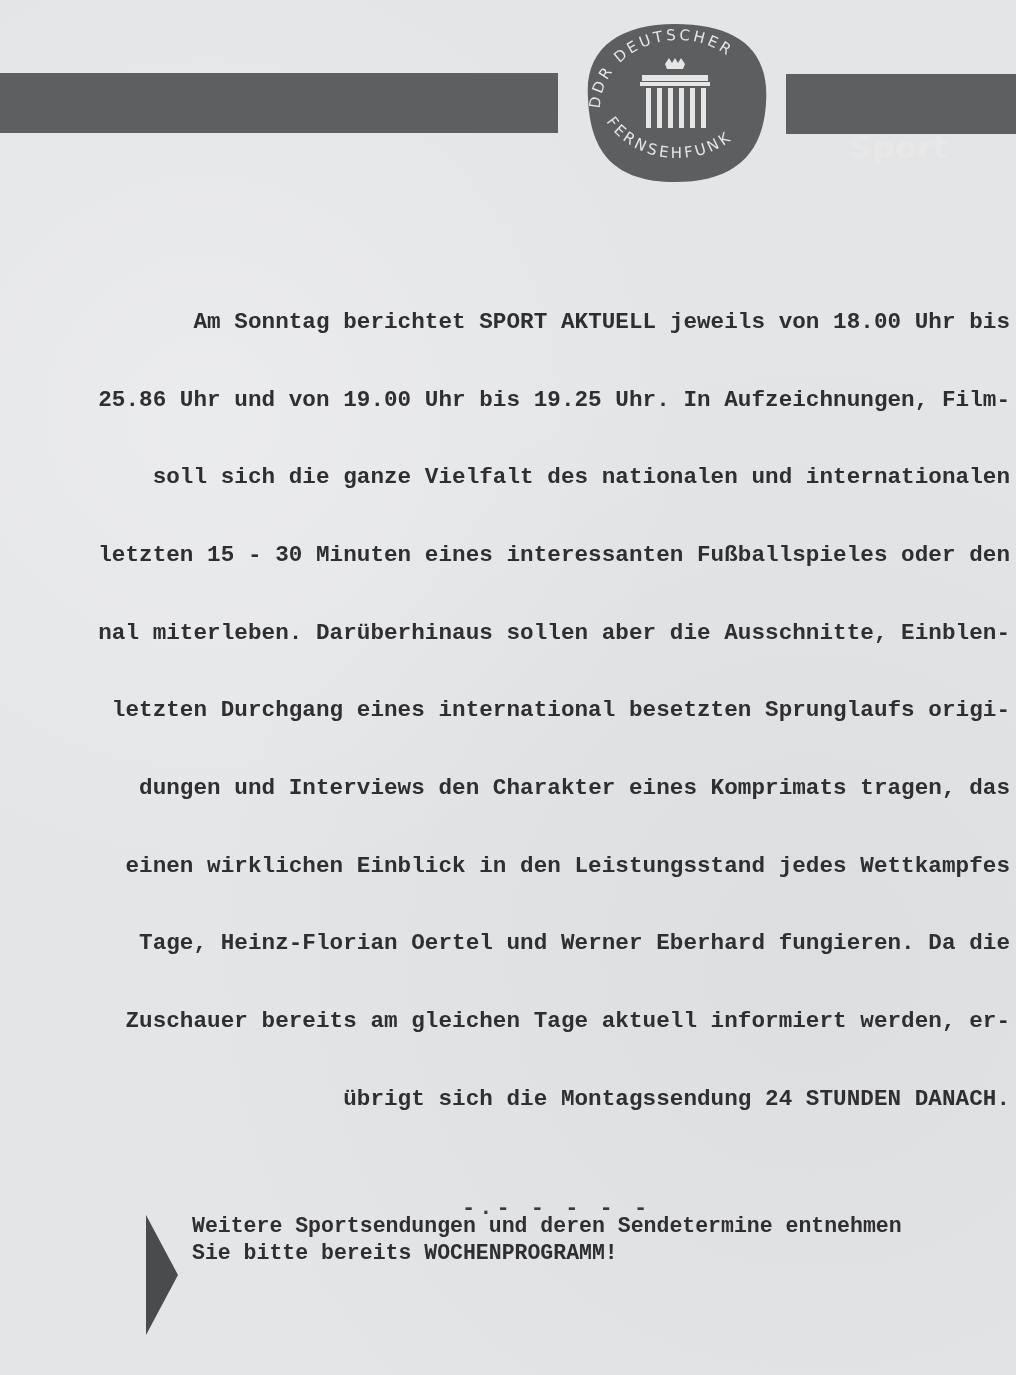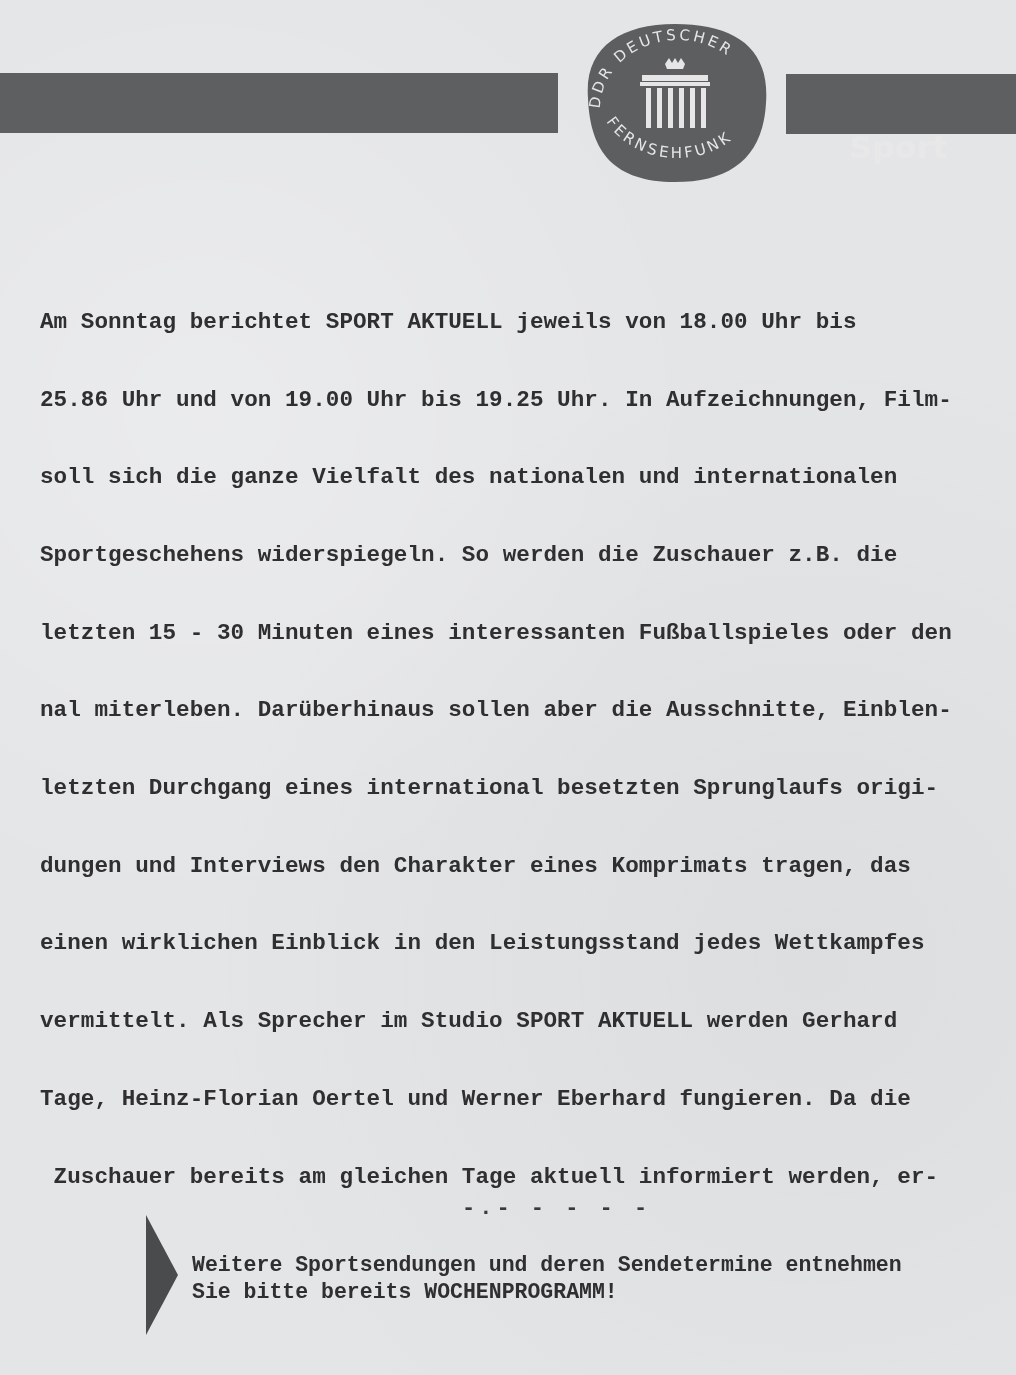--- a/index.html
+++ b/index.html
@@ -42,31 +42,31 @@
     .text-block {
       position: absolute; left: 40px; top: 258px;
       width: 970px;
       font-size: 22.6px;
       line-height: 25.9px;
       font-weight: bold;
       white-space: pre;
       color: #2f2f31;
       letter-spacing: 0.05px;
     }
-    .text-line { display: block; height: 25.9px; }
+    .text-line { display: block; height: 25.9px; text-align: right; }
     .separator {
       position: absolute; left: 462px; top: 1196px;
       font-size: 22px; font-weight: bold; letter-spacing: 4px; color: #3a3a3c;
       white-space: pre;
     }
     .arrow {
       position: absolute; left: 144px; top: 1215px;
     }
     .note {
-      position: absolute; left: 192px; top: 1252px;
+      position: absolute; left: 192px; top: 1213px;
       font-size: 21.5px; line-height: 27px; font-weight: bold;
       white-space: pre; color: #2f2f31;
     }
   </style>
 </head>
 <body>
 
 <div class="paper-noise"></div>
 
 <div class="bar-left"></div>
@@ -96,29 +96,28 @@
     <rect x="109" y="70" width="5" height="40"></rect>
     <rect x="120" y="70" width="5" height="40"></rect>
     <rect x="131" y="70" width="5" height="40"></rect>
   </g>
 </svg>
 
 <div class="text-block">
   <span class="text-line">Am Sonntag berichtet SPORT AKTUELL jeweils von 18.00 Uhr bis</span>
   <span class="text-line">25.86 Uhr und von 19.00 Uhr bis 19.25 Uhr. In Aufzeichnungen, Film-</span>
   <span class="text-line">soll sich die ganze Vielfalt des nationalen und internationalen</span>
-  <span class="text-line">Sportgeschehens widerspiegeln. So werden die Zuschauer z.B. die</span>
   <span class="text-line">letzten 15 - 30 Minuten eines interessanten Fußballspieles oder den</span>
   <span class="text-line">nal miterleben. Darüberhinaus sollen aber die Ausschnitte, Einblen-</span>
   <span class="text-line">letzten Durchgang eines international besetzten Sprunglaufs origi-</span>
   <span class="text-line">dungen und Interviews den Charakter eines Komprimats tragen, das</span>
   <span class="text-line">einen wirklichen Einblick in den Leistungsstand jedes Wettkampfes</span>
-  <span class="text-line">vermittelt. Als Sprecher im Studio SPORT AKTUELL werden Gerhard</span>
   <span class="text-line">Tage, Heinz-Florian Oertel und Werner Eberhard fungieren. Da die</span>
   <span class="text-line"> Zuschauer bereits am gleichen Tage aktuell informiert werden, er-</span>
+  <span class="text-line">übrigt sich die Montagssendung 24 STUNDEN DANACH.</span>
   
   
   
   
   
   
   
   
   
   

